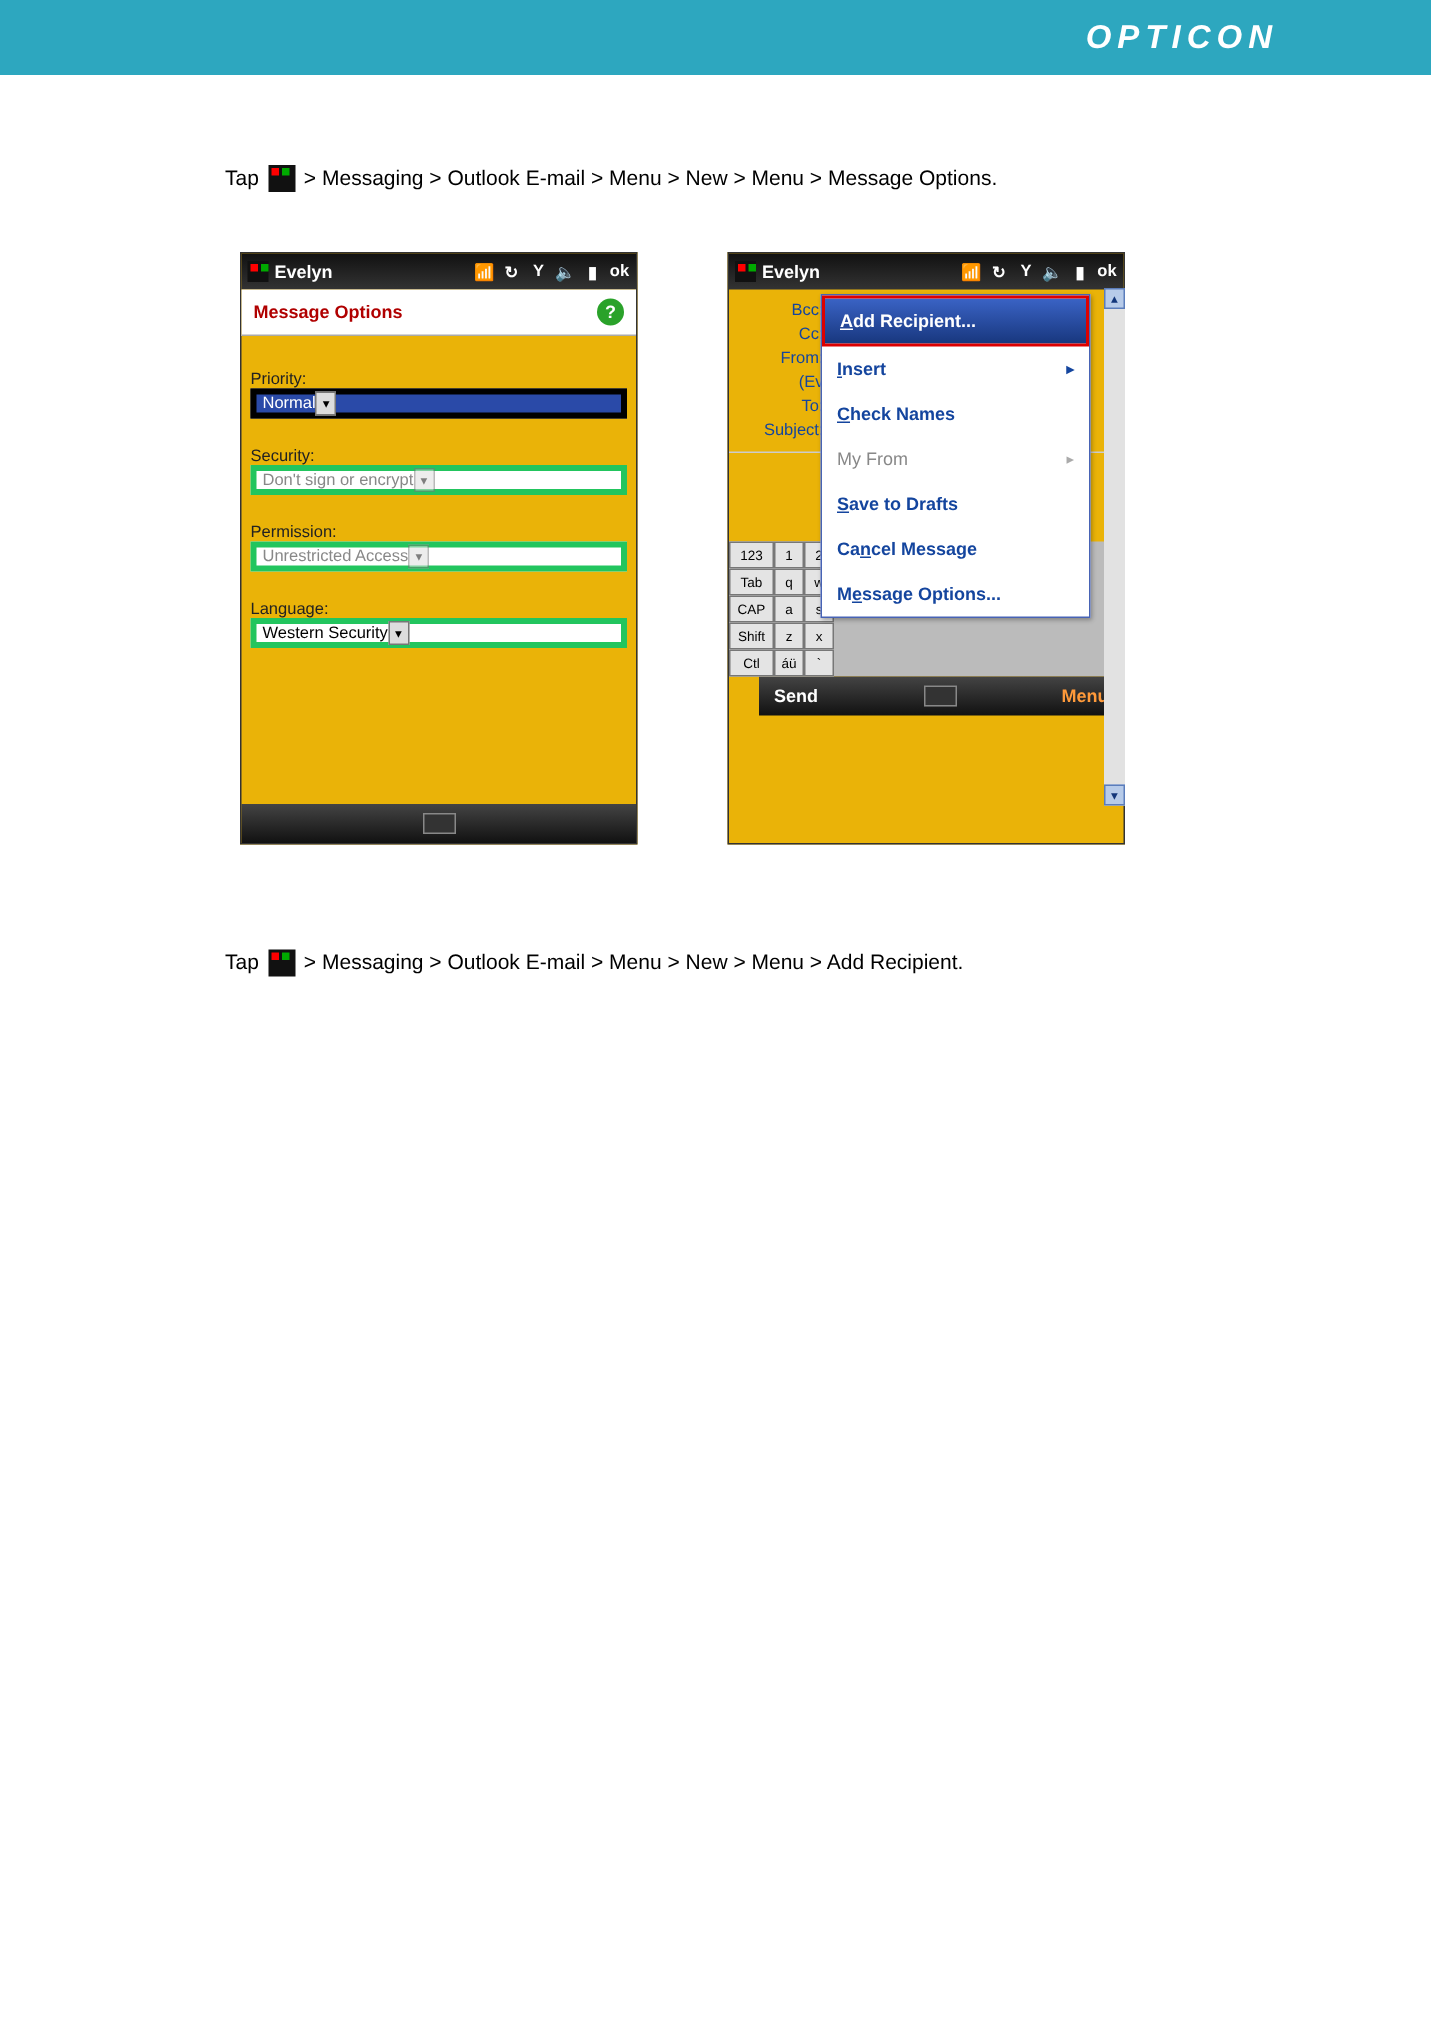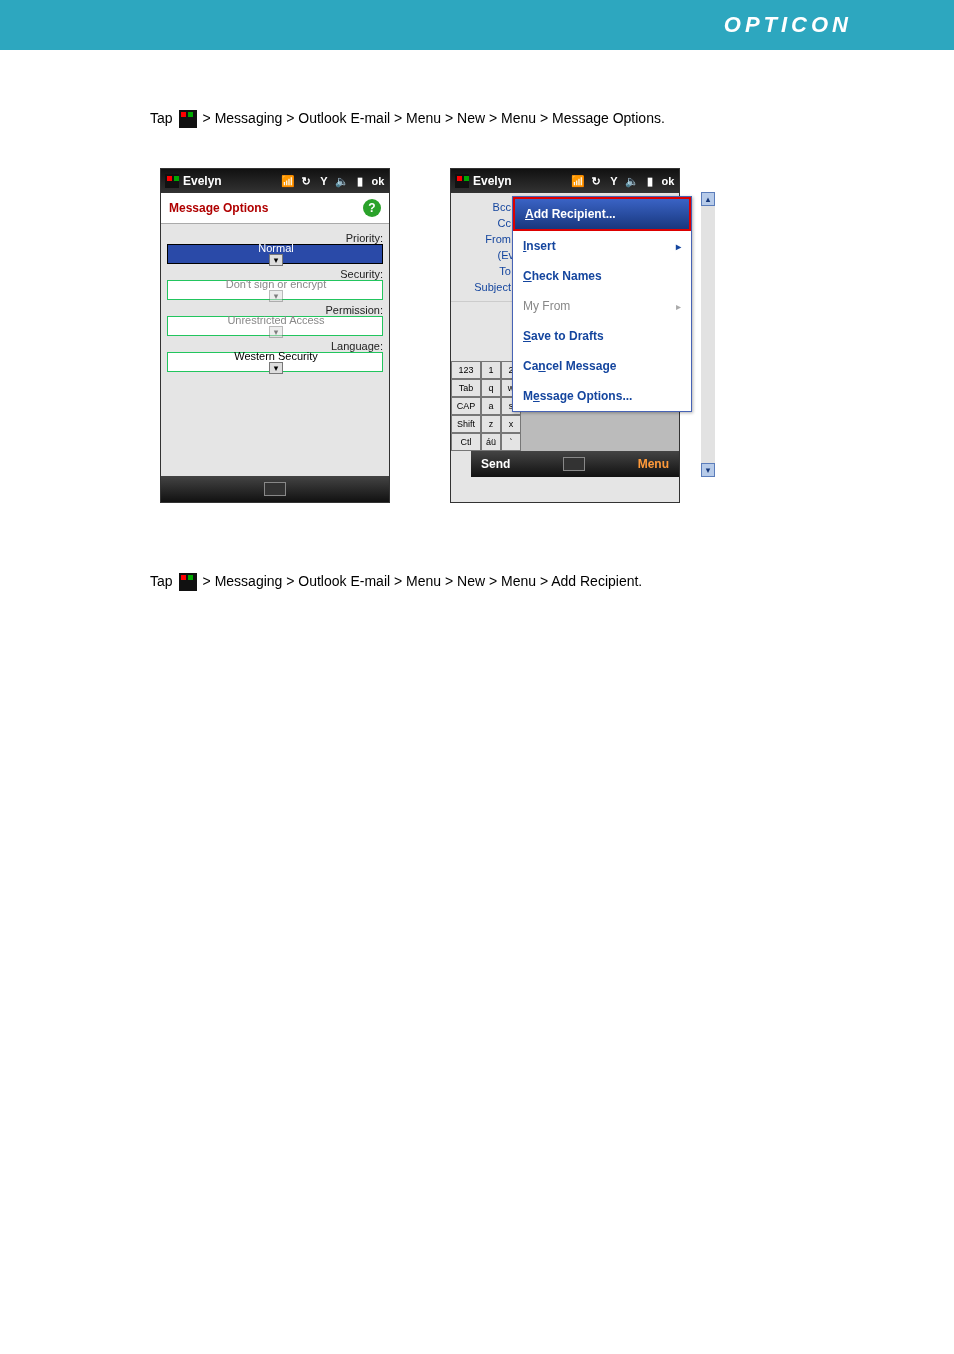--- a/index.html
+++ b/index.html
@@ -57,23 +57,23 @@
     width:5px; height:5px;
     background:#0a0;
   }
   .screenshots {
     display: flex;
     gap: 60px;
     margin-bottom: 70px;
     margin-left: 10px;
   }
   .device {
-    width: 230px;
+    width: 265px;
     border: 1px solid #333;
-    background: #e5e5e5;
+    background: #eab308;
     font-family: Tahoma, sans-serif;
     font-size: 11px;
   }
   .wm-topbar {
     height: 24px;
     background: linear-gradient(#111,#333);
     color: #fff;
     display: flex;
     align-items: center;
     padding: 0 4px;
@@ -97,32 +97,31 @@
     align-items:center;
     border-bottom:1px solid #aaa;
     font-size:12px;
   }
   .help-q {
     width:18px;height:18px;border-radius:50%;
     background:#2aa22a;color:#fff;display:flex;
     align-items:center;justify-content:center;font-size:12px;font-weight:bold;
   }
   .opt-body { padding:4px 6px; }
-  .opt-label { font-size:11px; color:#222; margin-top:4px;text-align:right; }
+  .opt-label { font-size:11px; color:#222; margin-top:19px; }
   .opt-select {
     width:100%;
-    border:1px solid #22c55e;
+    border:4px solid #22c55e;
     height:20px;
     display:flex;
     align-items:center;
-    justify-content:center;
+    justify-content:flex-start;
     padding:0 2px 0 4px;
     font-size:11px;
     background:#fff;
-    flex-direction:column;
   }
   .opt-select.hl { background:#2a4aa8;color:#fff;border-color:#000; }
   .opt-select.disabled { color:#888; }
   .dd-arrow {
     width:14px;height:16px;background:#ddd;border:1px solid #777;
     display:flex;align-items:center;justify-content:center;font-size:9px;color:#000;
   }
   .wm-bottom {
     height:26px;background:linear-gradient(#444,#111);
     display:flex;align-items:center;justify-content:center;color:#fff;

